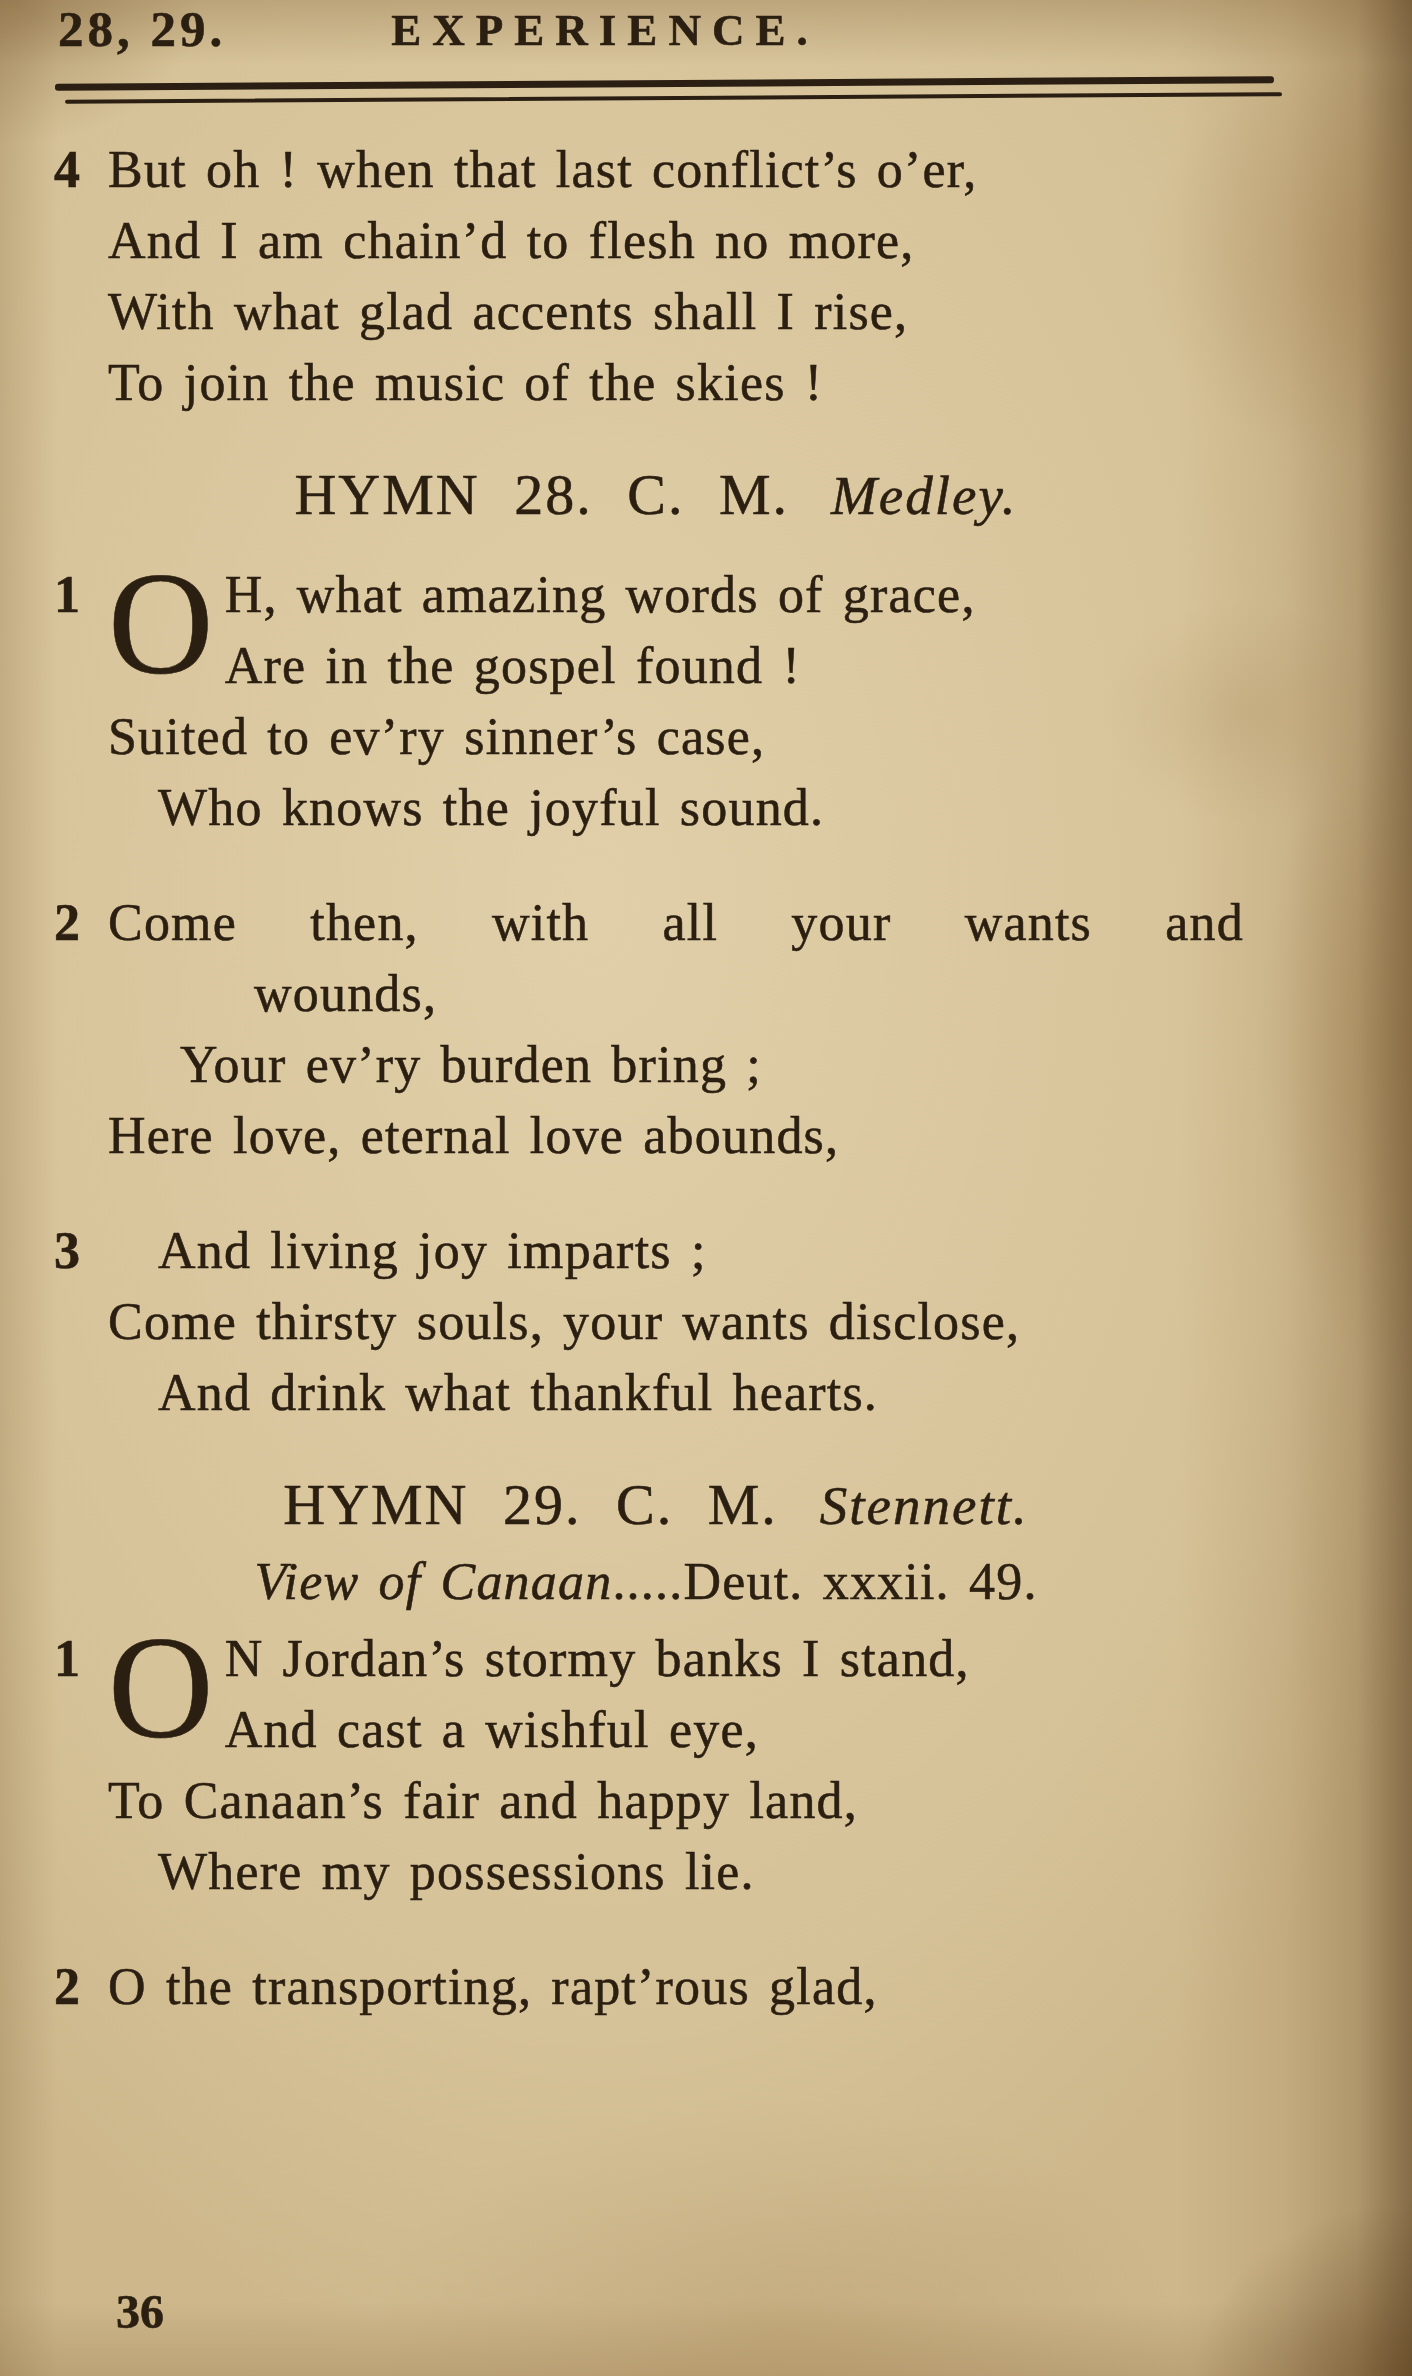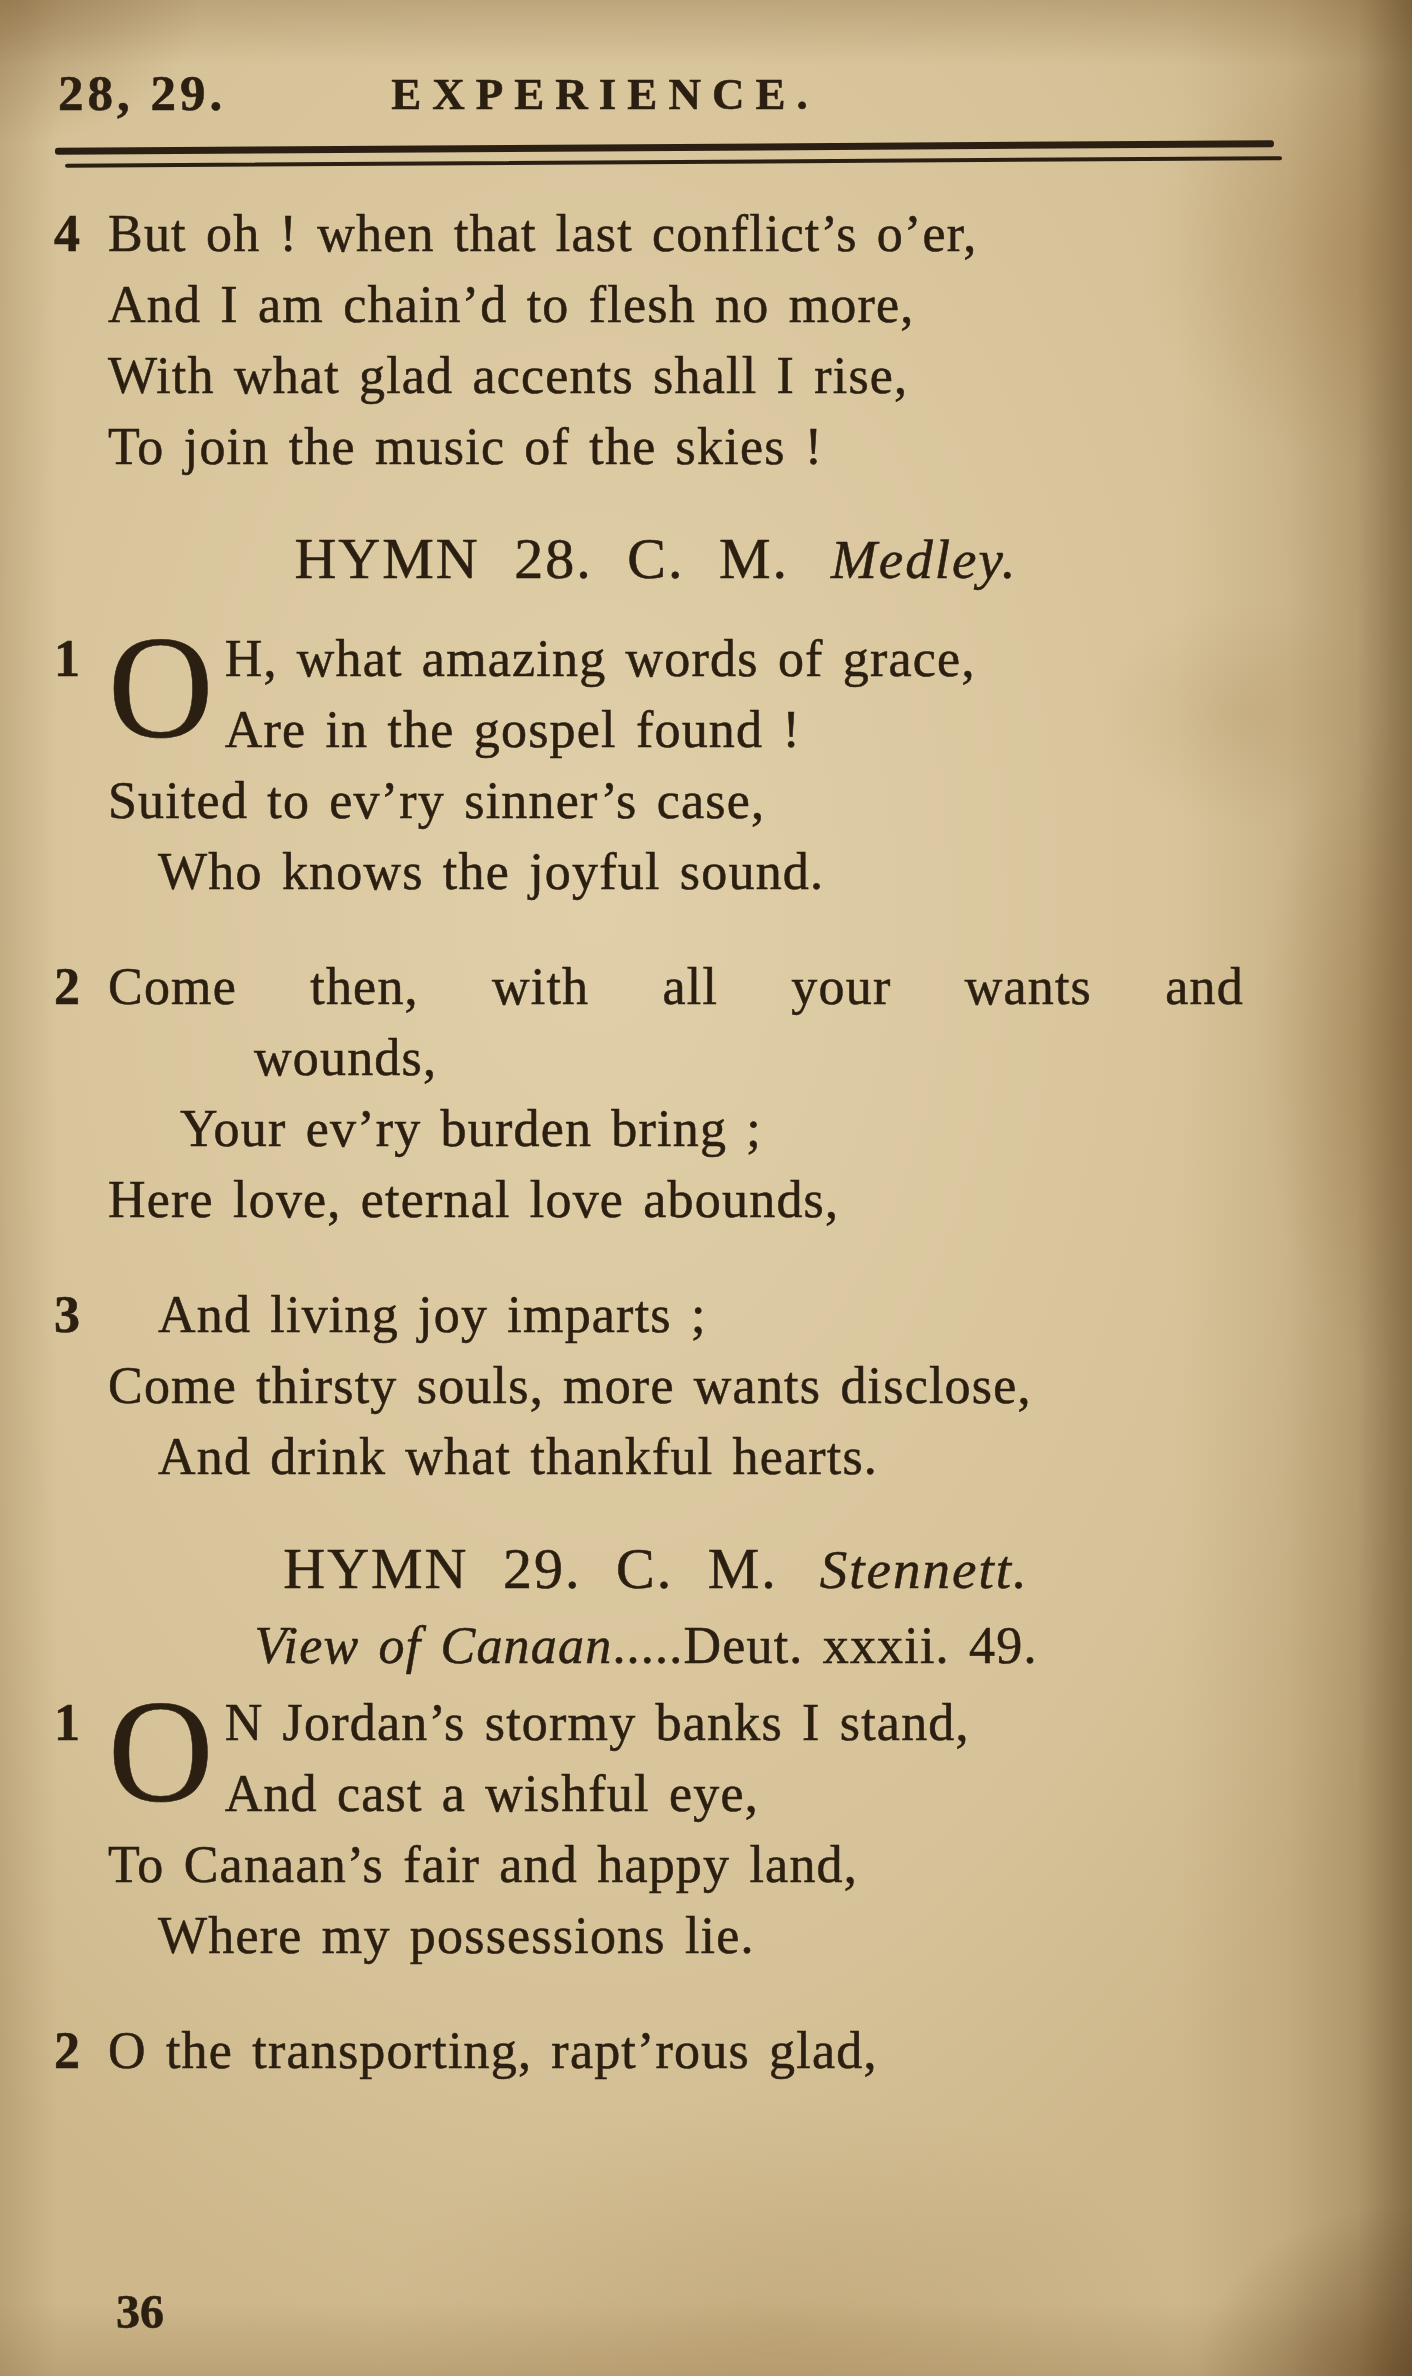--- a/index.html
+++ b/index.html
@@ -20,21 +20,20 @@
       radial-gradient(ellipse 220px 480px at 100% 44%, rgba(140,100,50,0.30), rgba(0,0,0,0) 70%),
       radial-gradient(ellipse 320px 280px at 97% 11%, rgba(150,110,60,0.26), rgba(0,0,0,0) 72%),
       radial-gradient(ellipse 260px 200px at 1% 0%, rgba(118,86,46,0.38), rgba(0,0,0,0) 72%),
       radial-gradient(ellipse 560px 320px at 55% 98%, rgba(150,115,65,0.18), rgba(0,0,0,0) 72%),
       radial-gradient(ellipse 200px 160px at 88% 30%, rgba(150,112,62,0.16), rgba(0,0,0,0) 70%),
       linear-gradient(to left, rgba(80,54,22,0.58) 0px, rgba(116,82,40,0.32) 55px, rgba(140,105,60,0.16) 125px, rgba(0,0,0,0) 235px),
       linear-gradient(to bottom, rgba(125,92,50,0.30) 0px, rgba(0,0,0,0) 65px),
       linear-gradient(to right, rgba(120,88,48,0.22) 0px, rgba(0,0,0,0) 58px),
       linear-gradient(to top, rgba(130,95,52,0.24) 0px, rgba(0,0,0,0) 75px),
       radial-gradient(ellipse 950px 1500px at 42% 38%, #e0cfa9 0%, #d6c298 75%, #cdb78b 100%);
-    padding-top: 64px;
   }
   .ink { color: #2b1f11; -webkit-text-stroke: 0.55px #2b1f11; }
 
   
   .page-header {
     position: relative;
     height: 66px;
     margin: 0 150px 0 58px;
   }
   .pg-nums {
@@ -141,21 +140,21 @@
       <span class="vnum">2</span>
       <p class="vline spread">Come then, with all your wants and</p>
       <p class="vline ind2">wounds,</p>
       <p class="vline ind1b">Your ev’ry burden bring ;</p>
       <p class="vline">Here love, eternal love abounds,</p>
     </section>
 
     <section class="verse">
       <span class="vnum">3</span>
       <p class="vline ind1">And living joy imparts ;</p>
-      <p class="vline">Come thirsty souls, more wants disclose,</p>
+      <p class="vline">Come thirsty souls, your wants disclose,</p>
       <p class="vline ind1">And drink what thankful hearts.</p>
     </section>
 
     <h2 class="hymn-heading h29">
       <span class="ht">HYMN 29. C. M.</span><span class="ha">Stennett.</span>
     </h2>
 
     <p class="hymn-subtitle">
       <em>View of Canaan</em><span>.....Deut. xxxii. 49.</span>
     </p>

